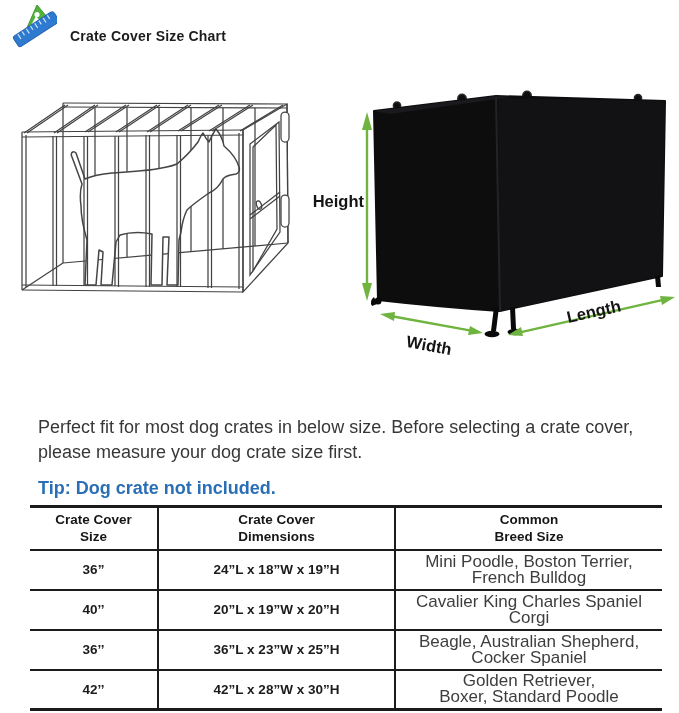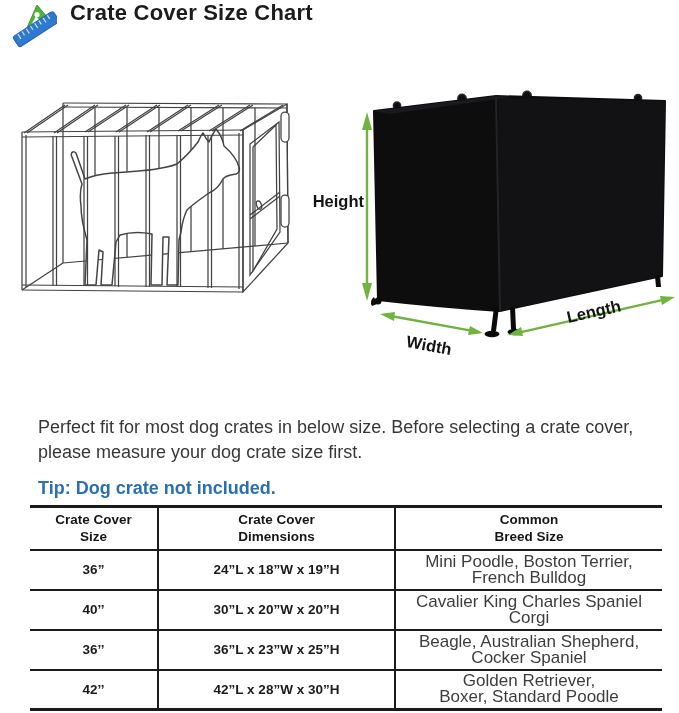--- a/index.html
+++ b/index.html
@@ -2,21 +2,21 @@
 <html><head>
 <meta charset="utf-8">
 <style>
   html,body{margin:0;padding:0;background:#ffffff;}
   .page{
     position:relative;width:679px;height:713px;background:#ffffff;overflow:hidden;
     font-family:"Liberation Sans", sans-serif;color:#1d1d1d;
   }
   .logo{position:absolute;left:9px;top:2px;width:48px;height:48px;}
   .page-title{
-    position:absolute;left:70px;top:0;font-size:22px;font-weight:bold;
+    position:absolute;left:70px;top:28px;font-size:14px;font-weight:bold;
     color:#1c1c1c;letter-spacing:.2px;
   }
   .crate-art{position:absolute;left:12px;top:82px;width:310px;height:240px;}
   .cover-art{position:absolute;left:300px;top:85px;width:379px;height:275px;}
   .intro-text{
     position:absolute;left:38px;top:397px;width:612px;
     font-size:18px;line-height:25px;color:#373737;
   }
   .tip-text{
     position:absolute;left:38px;top:460px;
@@ -223,21 +223,21 @@
       <tr>
         <td class="cell-size">36”</td>
         <td class="cell-dims">24”L x 18”W x 19”H</td>
         <td class="cell-breed">
           <span>Mini Poodle, Boston Terrier,</span>
           <span>French Bulldog</span>
         </td>
       </tr>
       <tr>
         <td class="cell-size">40’’</td>
-        <td class="cell-dims">30”L x 20”W x 20”H</td>
+        <td class="cell-dims">20”L x 19”W x 20”H</td>
         <td class="cell-breed">
           <span>Cavalier King Charles Spaniel</span>
           <span>Corgi</span>
         </td>
       </tr>
       <tr>
         <td class="cell-size">36’’</td>
         <td class="cell-dims">36”L x 23”W x 25”H</td>
         <td class="cell-breed">
           <span>Beagle, Australian Shepherd,</span>

